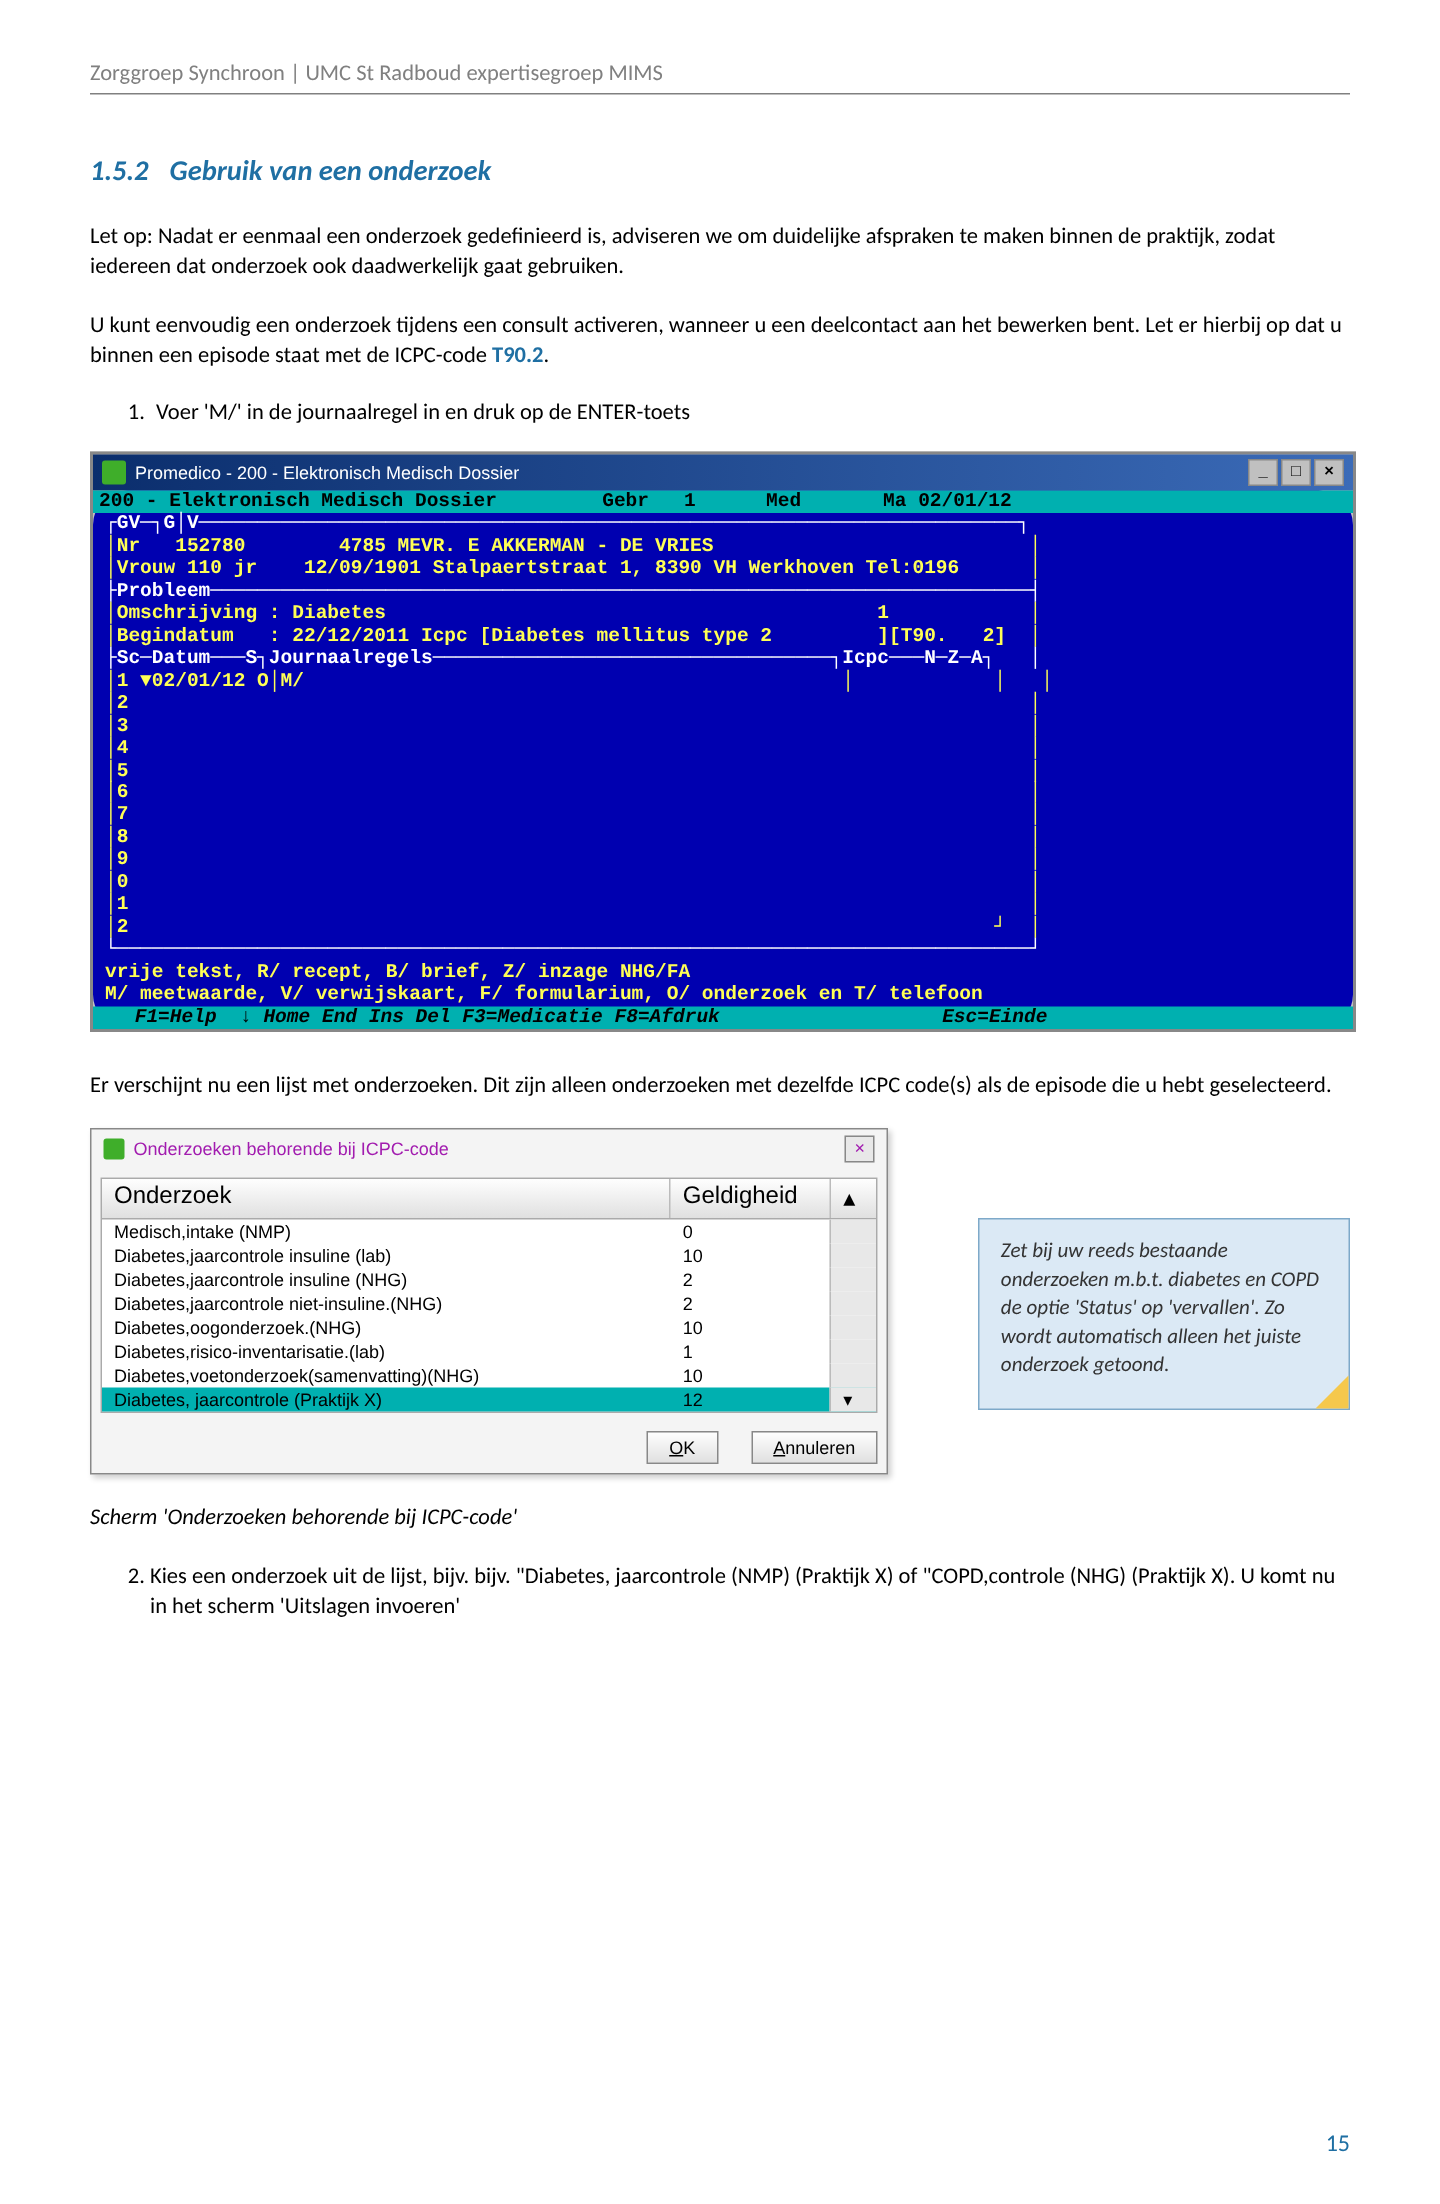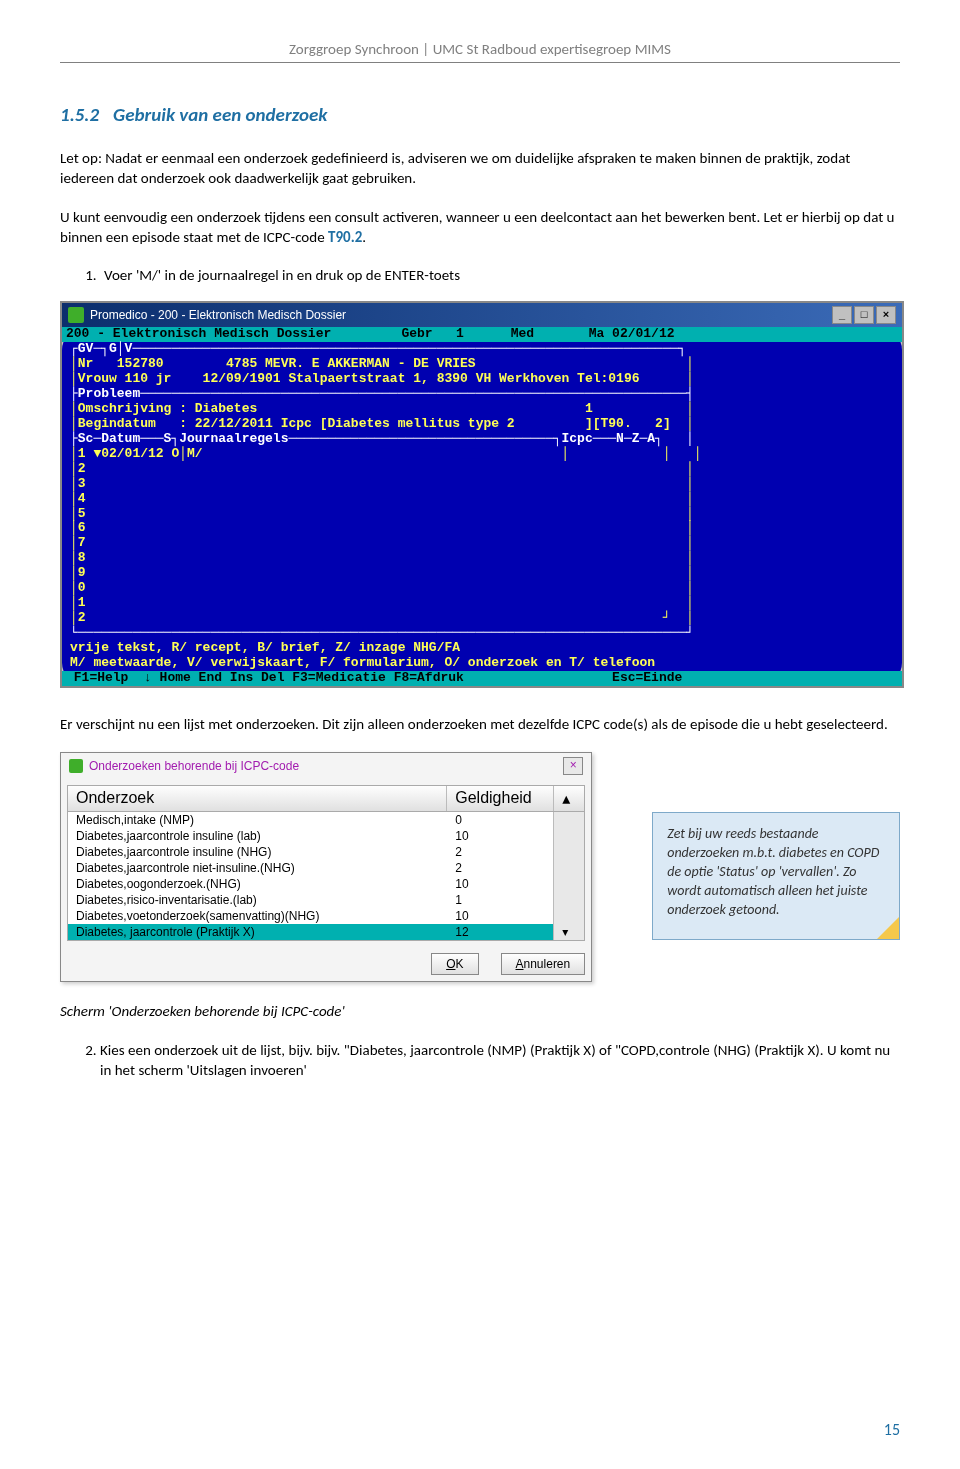--- a/index.html
+++ b/index.html
@@ -15,21 +15,20 @@
     box-sizing: border-box;
     position: relative;
     min-height: 1469px;
   }
   .header-line {
     color: #808080;
     font-size: 15px;
     border-bottom: 1px solid #808080;
     padding-bottom: 4px;
     margin-bottom: 40px;
-    text-align: center;
   }
   .section-title {
     color: #1F6FA3;
     font-size: 19px;
     font-style: italic;
     font-weight: 600;
     margin-bottom: 22px;
   }
   .section-title .num {
     margin-right: 14px;
@@ -99,21 +98,22 @@
     background: #00b0b0;
     color: #000;
     padding: 0 4px;
     margin: -4px -8px 0 -8px;
   }
   .dos-headrow { color: #fff; }
   .dos-footer {
     background: #00b0b0;
     color: #000;
     margin: 0 -8px -8px -8px;
-    padding: 0 4px;
+    padding: 0 20px;
+    font-style: italic;
   }
   
   .win-dialog {
     width: 560px;
     border: 1px solid #888;
     background: #f4f4f4;
     box-shadow: 2px 2px 4px rgba(0,0,0,0.2);
     font-family: Tahoma, Arial, sans-serif;
     font-size: 12px;
     position: relative;

